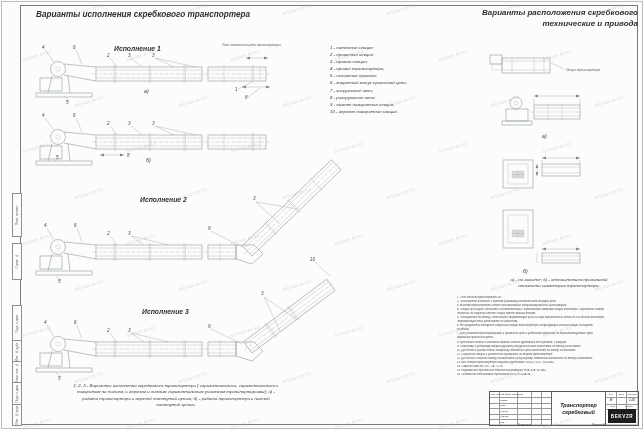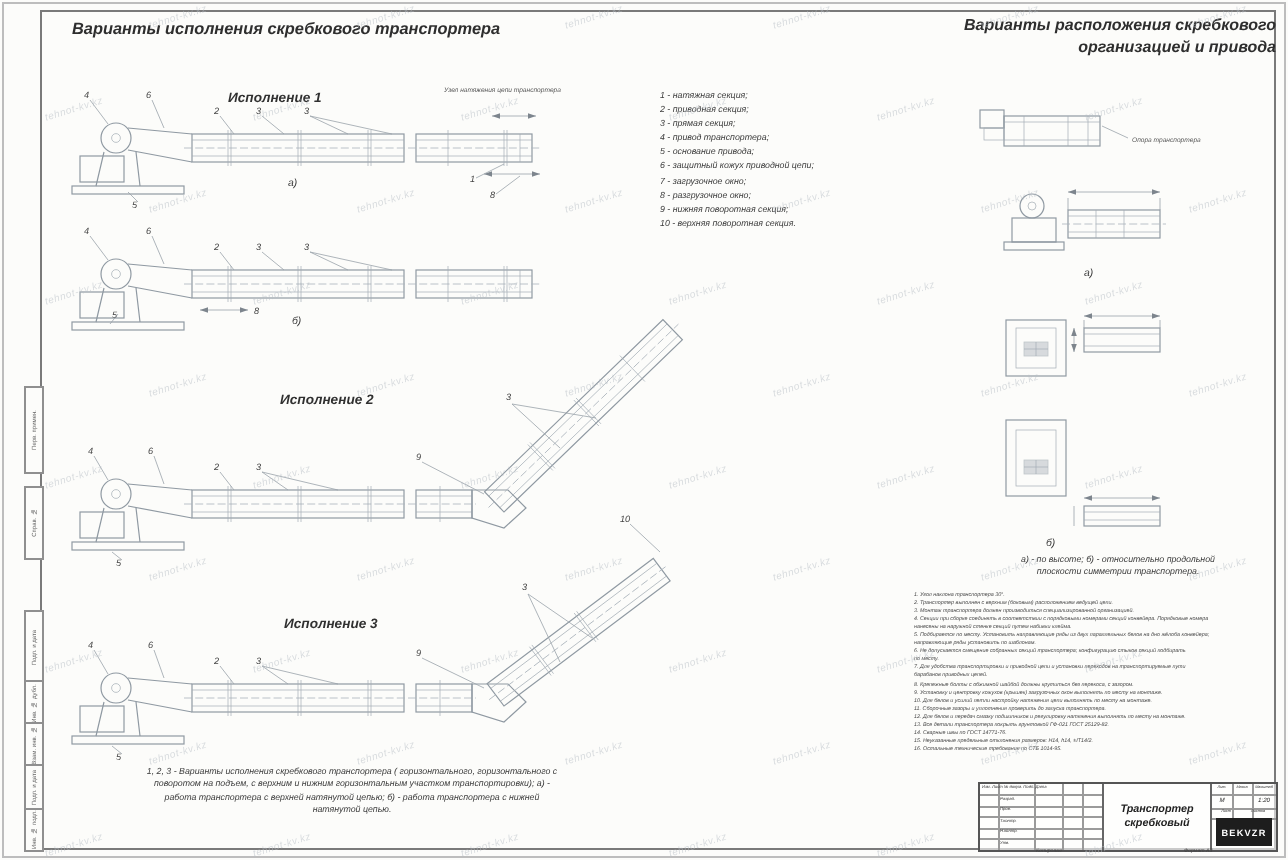--- a/index.html
+++ b/index.html
@@ -88,21 +88,21 @@
   <div class="mbox" style="top:382px;height:22px;">
       <span>Подп. и дата</span>
     </div>
   <div class="mbox" style="top:404px;height:20px;">
       <span>Инв. № подл.</span>
     </div>
 
   <div class="title-left">Варианты исполнения скребкового транспортера</div>
   <div class="title-right">
     <div>Варианты расположения скребкового</div>
-    <div>организацией и привода</div>
+    <div>технические и привода</div>
   </div>
 
   <div class="legend">
       <div>1 -  натяжная секция;</div>
       <div>2 -  приводная секция;</div>
       <div>3 -  прямая секция;</div>
       <div>4 -  привод транспортера;</div>
       <div>5 -  основание привода;</div>
       <div>6 -  защитный кожух приводной цепи;</div>
       <div>7 -  загрузочное окно;</div>

